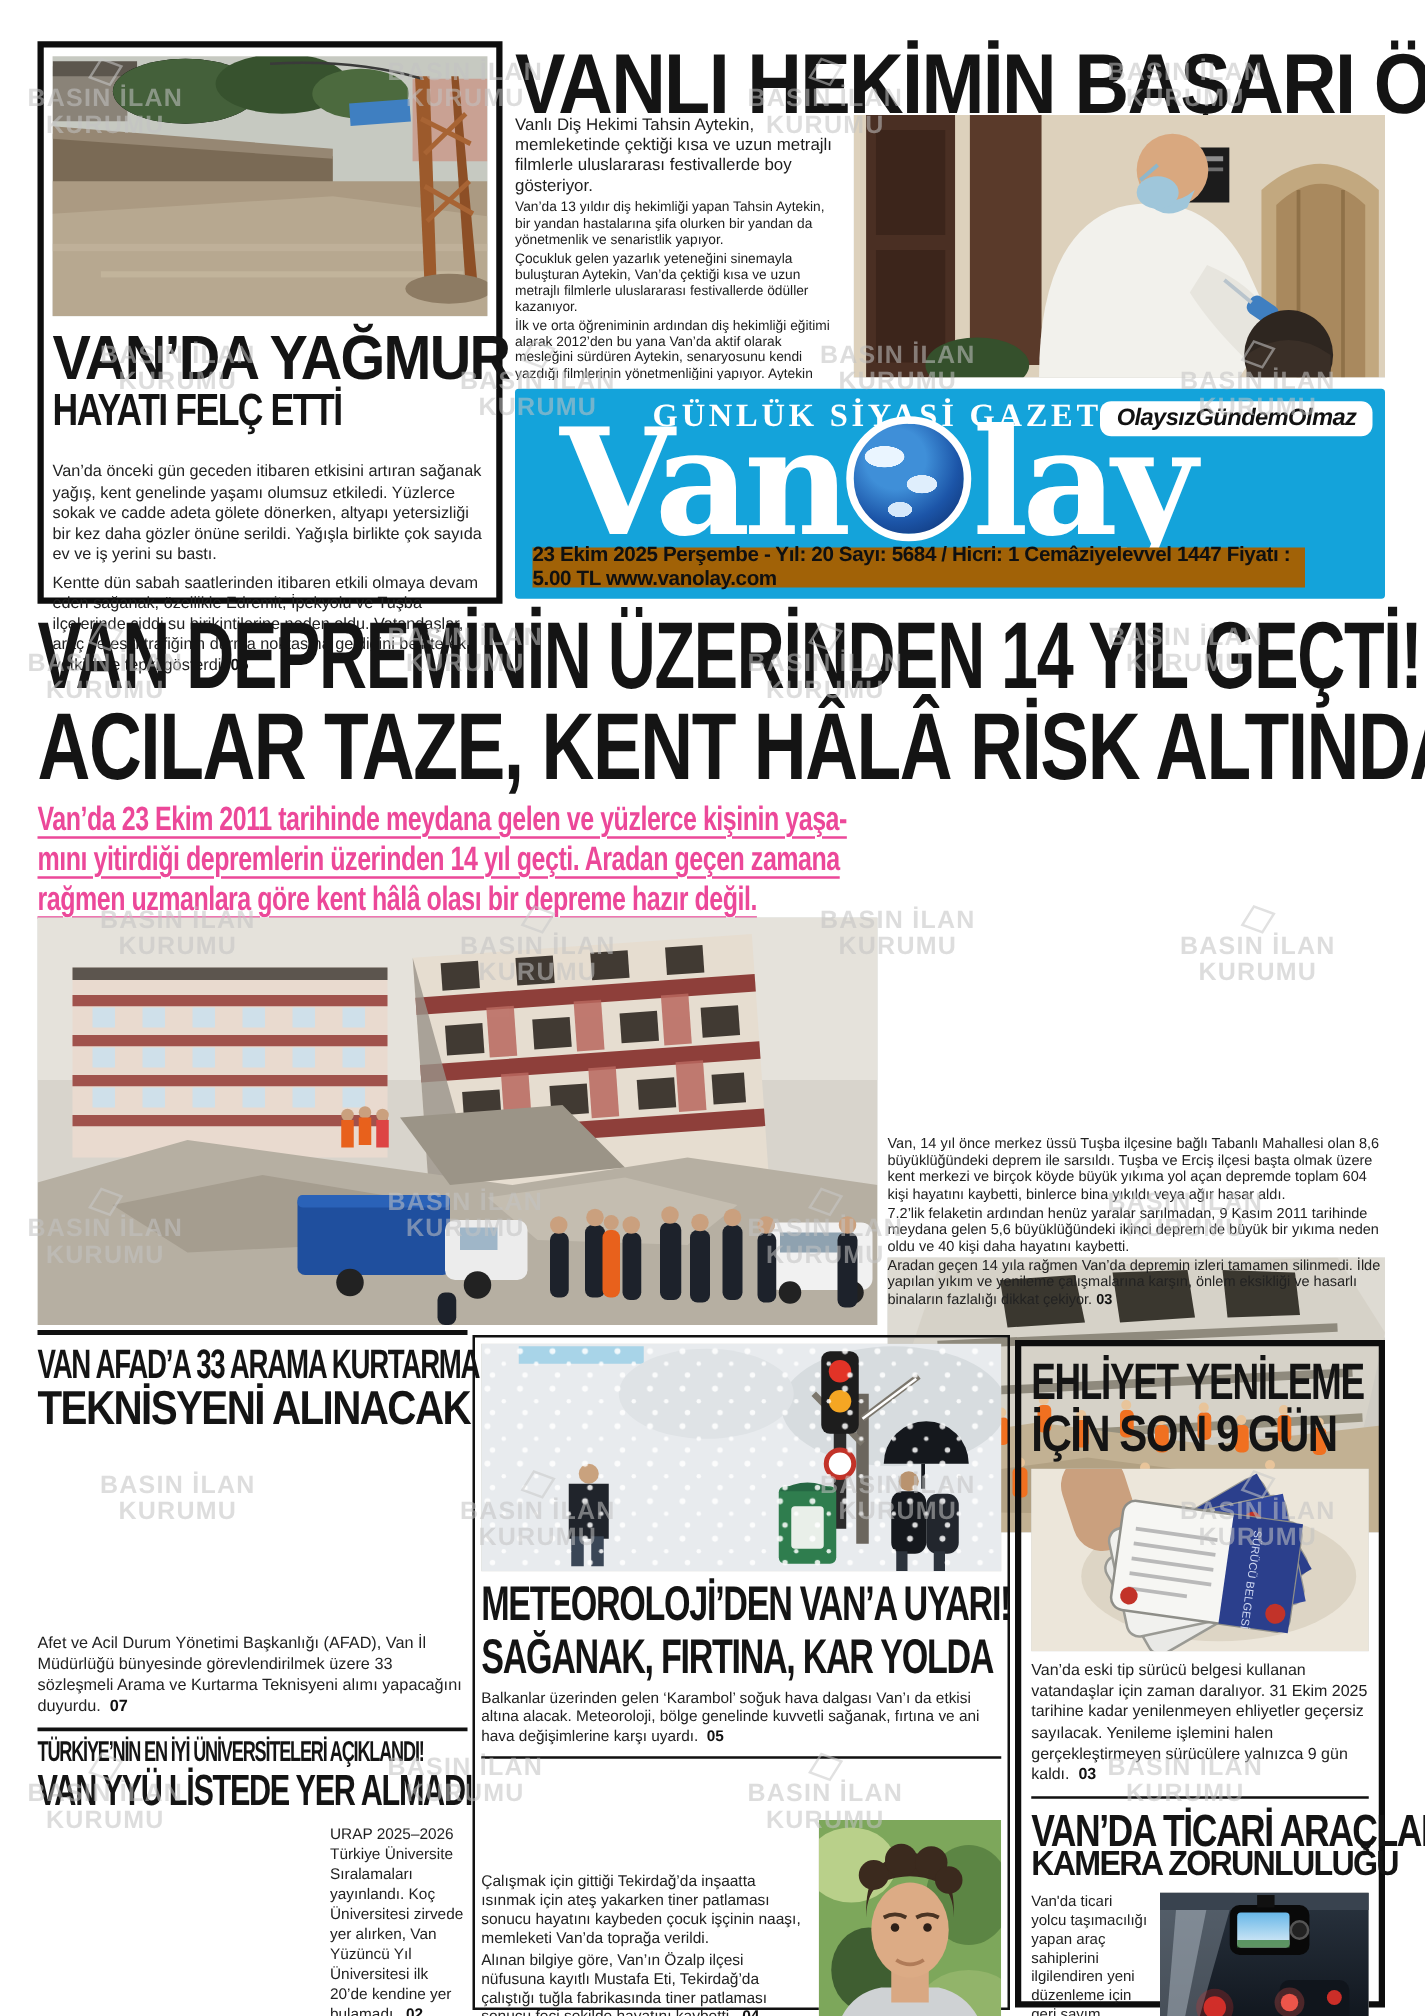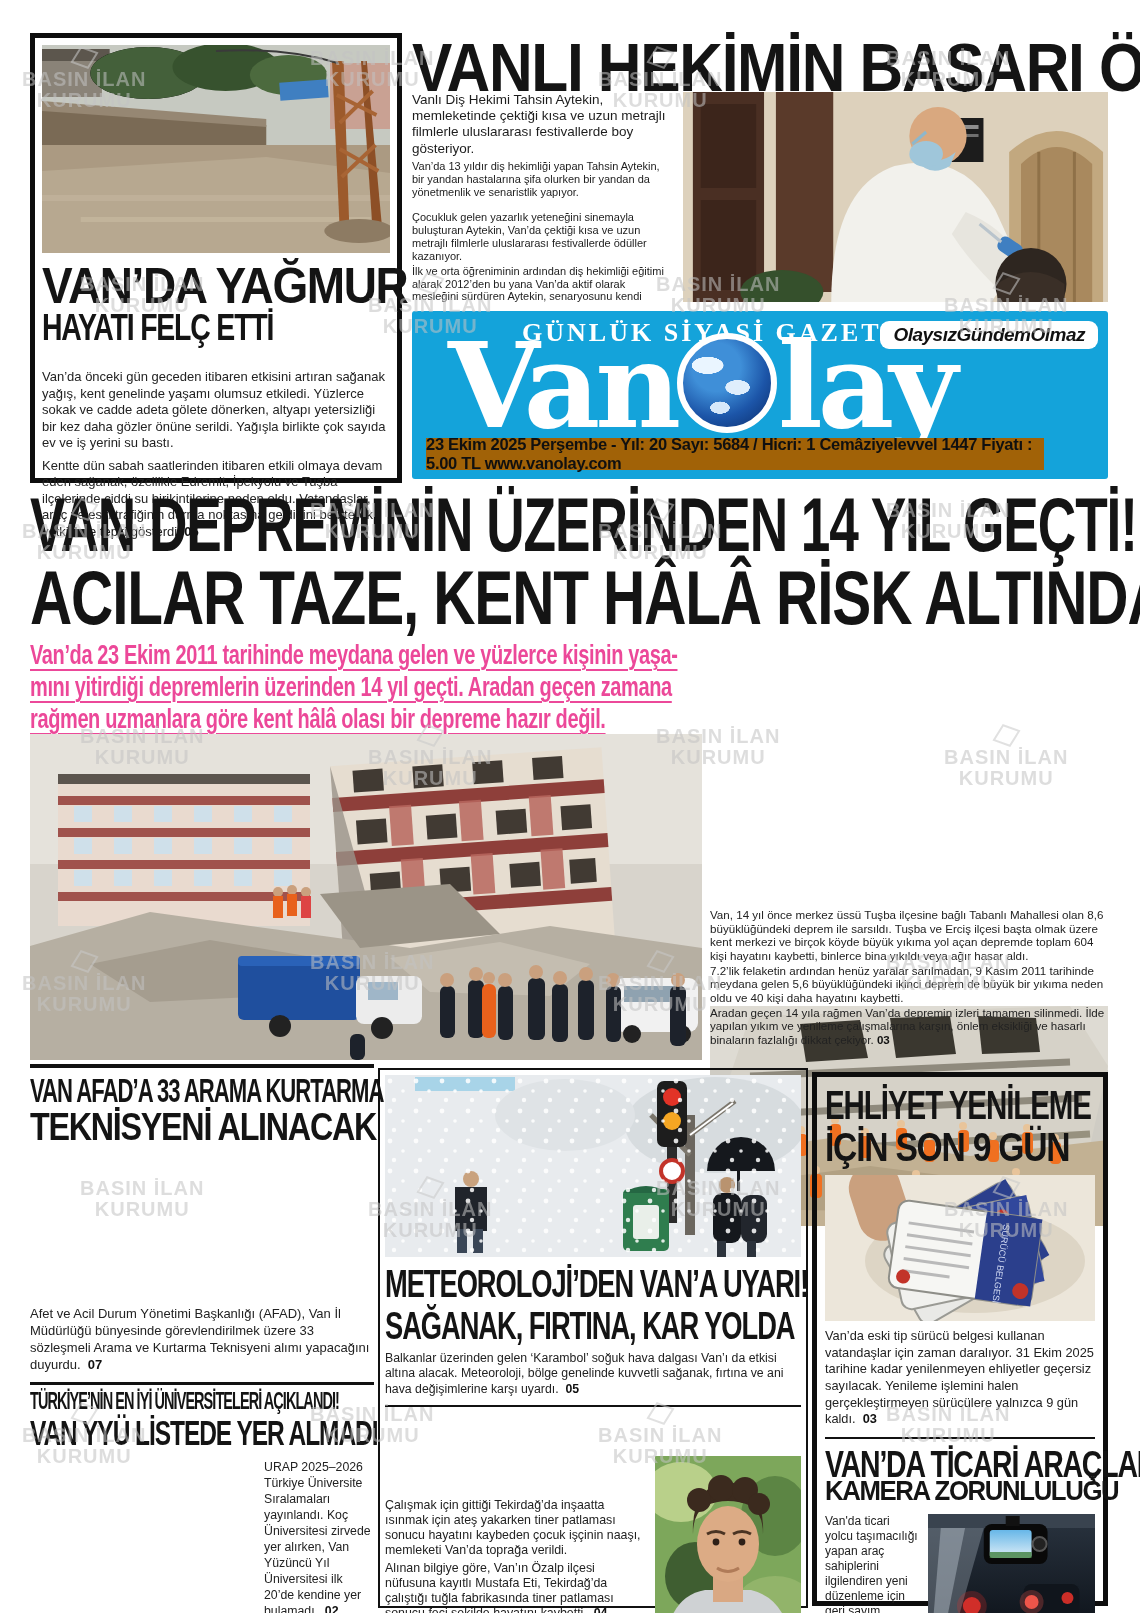--- a/index.html
+++ b/index.html
@@ -91,21 +91,21 @@
 </div>
 
 <div class="abs" style="left:412px;top:33px;width:696px;height:274px">
   <div class="hl sx89" style="font-size:68px;height:54px">
     <span>VANLI HEKİMİN BAŞARI ÖYKÜSÜ</span>
   </div>
   <div style="display:flex;gap:9px;margin-top:5px">
     <div style="width:262px;overflow:hidden;height:212px">
       <p style="font-size:13.5px;line-height:1.2;font-weight:normal;margin-bottom:3px"><span>Vanlı Diş Hekimi Tahsin Aytekin, memleketinde çektiği kısa ve uzun metrajlı filmlerle uluslararası festivallerde boy gösteriyor.</span></p>
       <div style="font-size:11px;line-height:1.18">
-        <p style="margin-bottom:12px"><span>Van’da 13 yıldır diş hekimliği yapan Tahsin Aytekin, bir yandan hastalarına şifa olurken bir yandan da yönetmenlik ve senaristlik yapıyor.</span></p>
+        <p style="margin-bottom:2px"><span>Van’da 13 yıldır diş hekimliği yapan Tahsin Aytekin, bir yandan hastalarına şifa olurken bir yandan da yönetmenlik ve senaristlik yapıyor.</span></p>
         <p style="margin-bottom:2px"><span>Çocukluk gelen yazarlık yeteneğini sinemayla buluşturan Aytekin, Van’da çektiği kısa ve uzun metrajlı filmlerle uluslararası festivallerde ödüller kazanıyor.</span></p>
         <p><span>İlk ve orta öğreniminin ardından diş hekimliği eğitimi alarak 2012’den bu yana Van’da aktif olarak mesleğini sürdüren Aytekin, senaryosunu kendi yazdığı filmlerinin yönetmenliğini yapıyor. Aytekin ilham veren yolcuğunu Van Olay muhabirine anlattı.</span> </p>
       </div>
     </div>
     <div class="ph" style="flex:1;height:210px">
       <svg viewBox="0 0 430 210" preserveAspectRatio="none" aria-hidden="true">
         <rect width="430" height="210" fill="#ddd1bc"></rect>
         <rect x="10" y="0" width="72" height="210" fill="#4a2f23"></rect>
         <rect x="18" y="12" width="56" height="84" fill="#3c251b"></rect>
         <rect x="18" y="108" width="56" height="90" fill="#3c251b"></rect>

